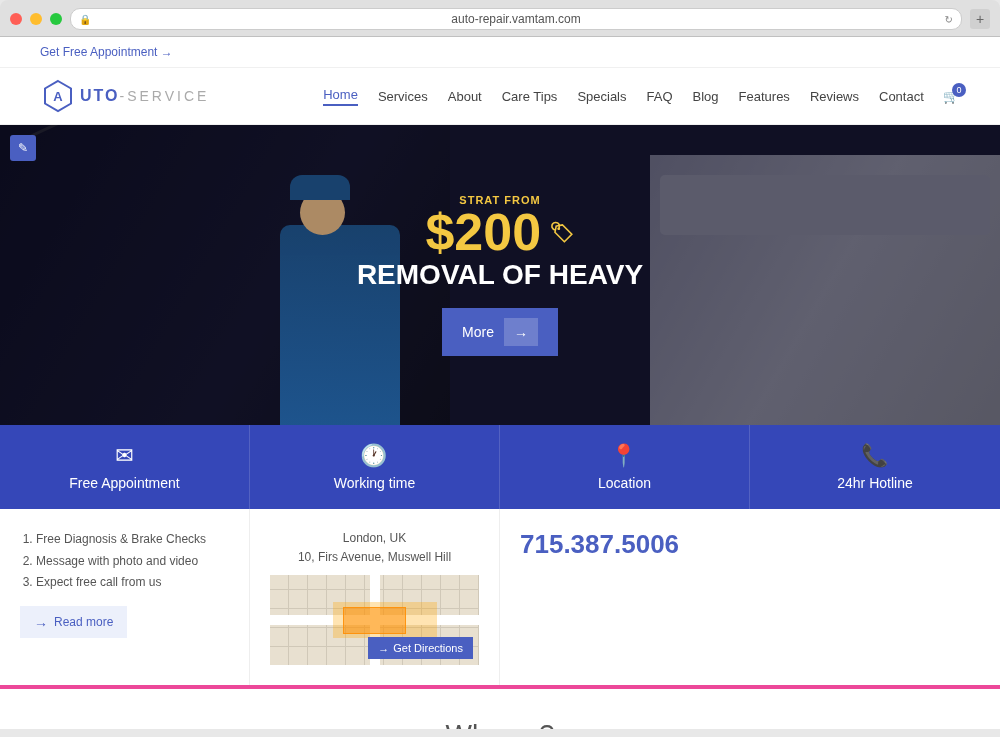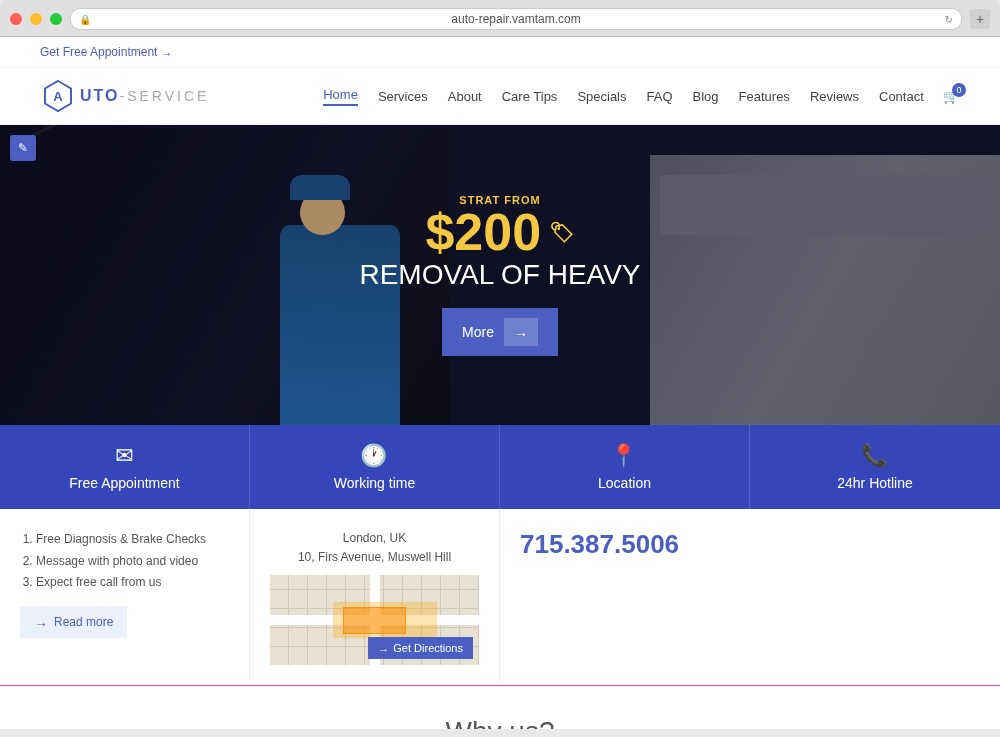--- a/index.html
+++ b/index.html
@@ -103,21 +103,21 @@
       color: #f4c842; font-size: 11px; font-weight: 600; letter-spacing: 1px; text-transform: uppercase;
     }
     .hero-price {
       color: #f4c842; font-size: 52px; font-weight: 700; line-height: 1;
       display: flex; align-items: center; justify-content: center; gap: 8px;
     }
     .price-tag-icon {
       font-size: 20px; color: #f4c842;
     }
     .hero-title {
-      font-size: 28px; font-weight: 400; text-transform: uppercase;
+      font-size: 28px; font-weight: 700; text-transform: uppercase;
       line-height: 1.2; 
     }
     .hero-btn {
       display: inline-flex; align-items: center; gap: 10px;
       margin-top: 16px; background: #4a5fc1; color: white;
       border: none; padding: 10px 20px; cursor: pointer; font-size: 14px;
     }
     .hero-btn-arrow {
       background: rgba(255,255,255,0.2); padding: 6px 10px;
       font-size: 14px;
@@ -135,21 +135,21 @@
       gap: 6px;
     }
     .info-item:last-child { border-right: none; }
     .info-item-icon { font-size: 22px; }
     .info-item-label { font-size: 14px; font-weight: 500; }
 
     
     .content-section {
       display: grid; grid-template-columns: repeat(4, 1fr);
       background: white;
-      border-bottom: 1px solid #ec4899;
+      border-bottom: 4px solid #ec4899;
     }
     .content-col {
       padding: 20px 20px;
       border-right: 1px solid #eee;
     }
     .content-col:last-child { border-right: none; }
 
     
     .appointment-list { list-style: decimal; padding-left: 16px; font-size: 12px; color: #555; line-height: 1.8; }
     .read-more-btn {

